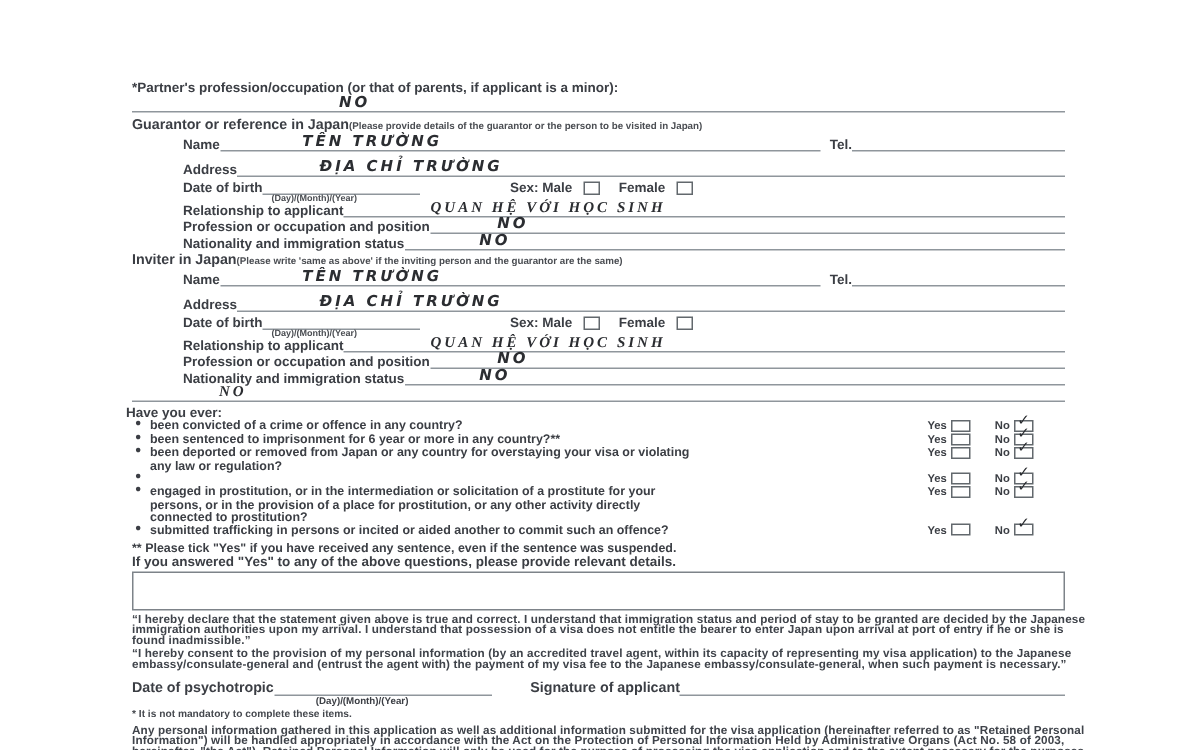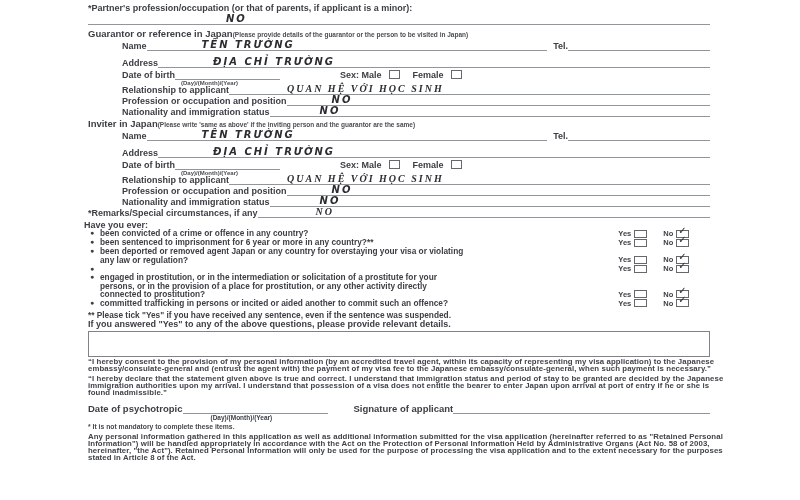--- a/index.html
+++ b/index.html
@@ -1,47 +1,47 @@
 <!DOCTYPE html>
 <html><head>
 <meta charset="utf-8">
 <style>
   * { margin:0; padding:0; box-sizing:border-box; }
   html,body { width:800px; height:500px; background:#ffffff; overflow:hidden; }
   body { font-family:"Liberation Sans", sans-serif; color:#3b3e44; }
-  .page { position:relative; width:800px; height:460px; padding:1px 90px 0 88px; }
+  .page { position:relative; width:800px; height:460px; padding:19px 90px 0 88px;margin-top:32px; }
 
   .lbl { font-size:9px; font-weight:700; color:#3b3e44; white-space:nowrap; }
   .row { display:flex; align-items:flex-end; height:12px; }
   .row.h11 { height:11px; }
   .ind { margin-left:34px; }
   .fill { flex:1; border-bottom:1px solid #8f969c; height:12px; display:flex; align-items:flex-end; }
   .fill.short { flex:0 0 105px; position:relative; }
   .fill.telw { flex:0 0 142px; }
   .hand { font-family:"DejaVu Sans", sans-serif; font-style:italic; font-weight:700;
           font-size:10px; letter-spacing:2px; color:#2b2d31; line-height:11px; white-space:nowrap; }
   .pl138 { padding-left:138px; } .pl55 { padding-left:55px; } .pl58 { padding-left:58px;font-family:Liberation Serif, serif; }
   .pl45 { padding-left:45px; } .pl50 { padding-left:50px; }
 
   .sec-head { height:11px; margin-top:3px; display:flex; align-items:baseline; }
   .sec-head .big { font-size:9.5px; font-weight:700; }
   .sec-head .small-note { font-size:6.5px; font-weight:700; color:#4a4d52; }
 
   .dob-note { position:absolute; top:12px; left:6px; font-size:6px; font-weight:700;
               color:#4a4d52; white-space:nowrap; border-top:0; }
-  .sex-group { display:flex; align-items:flex-start; margin-left:60px; }
+  .sex-group { display:flex; align-items:flex-end; margin-left:60px; }
   .box { width:13px; height:8px; border:1px solid #62686d; position:relative; background:#fff; }
   .box .mark { position:absolute; left:1px; top:-5px; font-family:"DejaVu Sans",sans-serif;
                font-size:10px; font-weight:700; color:#2b2d31; line-height:10px; }
   .sex-group .box { margin-left:7px; width:11px; height:9px; }
   .sex-group .flbl { margin-left:13px; }
   .sex-pad { flex:1; }
 
   .q-head { font-size:9px; font-weight:700; margin-left:-4px; margin-top:2px; height:9px; }
-  .q-item { display:flex; align-items:flex-end; margin-left:2px; }
+  .q-item { display:flex; align-items:flex-start; margin-left:2px; }
   .q-text { display:flex; font-size:8.3px; font-weight:700; line-height:8.6px; width:530px; }
   .bullet { width:10px; font-size:7px; line-height:8.6px; }
   .q-lines { white-space:pre-line; }
   .q-yesno { margin-left:auto; width:92px; display:flex; align-items:center; padding-bottom:0px; }
   .q-yesno .ynl { font-size:7.5px; font-weight:700; }
   .q-yesno .b1 { margin-left:3px; }
   .q-yesno .no-group { margin-left:16px; display:flex; align-items:center; }
 
   .footnote { font-size:8.3px; font-weight:700; margin-top:2px; height:9px; }
   .prompt { font-size:9px; font-weight:700; height:10px; }
@@ -187,21 +187,20 @@
   </div>
 
   <div class="row ind h11">
     <span class="lbl">Nationality and immigration status</span>
     <span class="fill">
       <span class="hand pl50">NO</span>
     </span>
   </div>
 
   <div class="row h11">
-    <span class="lbl">*Remarks/Special circumstances, if any</span>
     <span class="fill">
       <span class="hand pl58">NO</span>
     </span>
   </div>
 
   <div class="q-head">Have you ever:</div>
 
   <div class="q-item">
     <span class="q-text">
       <span class="bullet">●</span>
@@ -236,21 +235,21 @@
       <span class="box b1">
             <span class="mark">✓</span>
           </span>
         </span>
     </span>
   </div>
 
   <div class="q-item">
     <span class="q-text">
       <span class="bullet">●</span>
-      <span class="q-lines">been deported or removed agent Japan or any country for overstaying your visa or violating
+      <span class="q-lines">been deported or removed from Japan or any country for overstaying your visa or violating
 any law or regulation?</span>
     </span>
     <span class="q-yesno">
       <span class="ynl">Yes</span>
       <span class="box b1">
           <span class="mark"></span>
         </span>
       <span class="no-group">
           <span class="ynl">No</span>
       <span class="box b1">
@@ -295,42 +294,42 @@
       <span class="box b1">
             <span class="mark">✓</span>
           </span>
         </span>
     </span>
   </div>
 
   <div class="q-item">
     <span class="q-text">
       <span class="bullet">●</span>
-      <span class="q-lines">committed trafficking in persons or incited or aided another to commit such an offence?</span>
+      <span class="q-lines">submitted trafficking in persons or incited or aided another to commit such an offence?</span>
     </span>
     <span class="q-yesno">
       <span class="ynl">Yes</span>
       <span class="box b1">
           <span class="mark"></span>
         </span>
       <span class="no-group">
           <span class="ynl">No</span>
       <span class="box b1">
             <span class="mark">✓</span>
           </span>
         </span>
     </span>
   </div>
 
   <div class="footnote">** Please tick "Yes" if you have received any sentence, even if the sentence was suspended.</div>
   <div class="prompt">If you answered "Yes" to any of the above questions, please provide relevant details.</div>
   <div class="details-box"><span class="hand"></span></div>
 
+  <p class="decl first">“I hereby declare that the statement given above is true and correct. I understand that immigration status and period of stay to be granted  are decided by the Japanese immigration authorities upon my arrival. I understand that possession of a visa does not entitle the bearer to  enter Japan upon arrival at port of entry if he or she is found inadmissible.”</p>
   <p class="decl">“I hereby consent to the provision of my personal information (by an accredited travel agent, within its capacity of representing my visa application) to the Japanese embassy/consulate-general and (entrust the agent with) the payment of my visa fee to the Japanese embassy/consulate-general, when such payment is necessary.”</p>
-  <p class="decl first">“I hereby declare that the statement given above is true and correct. I understand that immigration status and period of stay to be granted  are decided by the Japanese immigration authorities upon my arrival. I understand that possession of a visa does not entitle the bearer to  enter Japan upon arrival at port of entry if he or she is found inadmissible.”</p>
 
   <div class="sig-row">
     <span class="datelbl">Date of psychotropic</span>
     <span class="datefill">
       <span class="hand"></span>
       <span class="datefmt">(Day)/(Month)/(Year)</span>
     </span>
     <span class="siglbl">Signature of applicant</span>
     <span class="sigfill">
       <span class="hand"></span>

